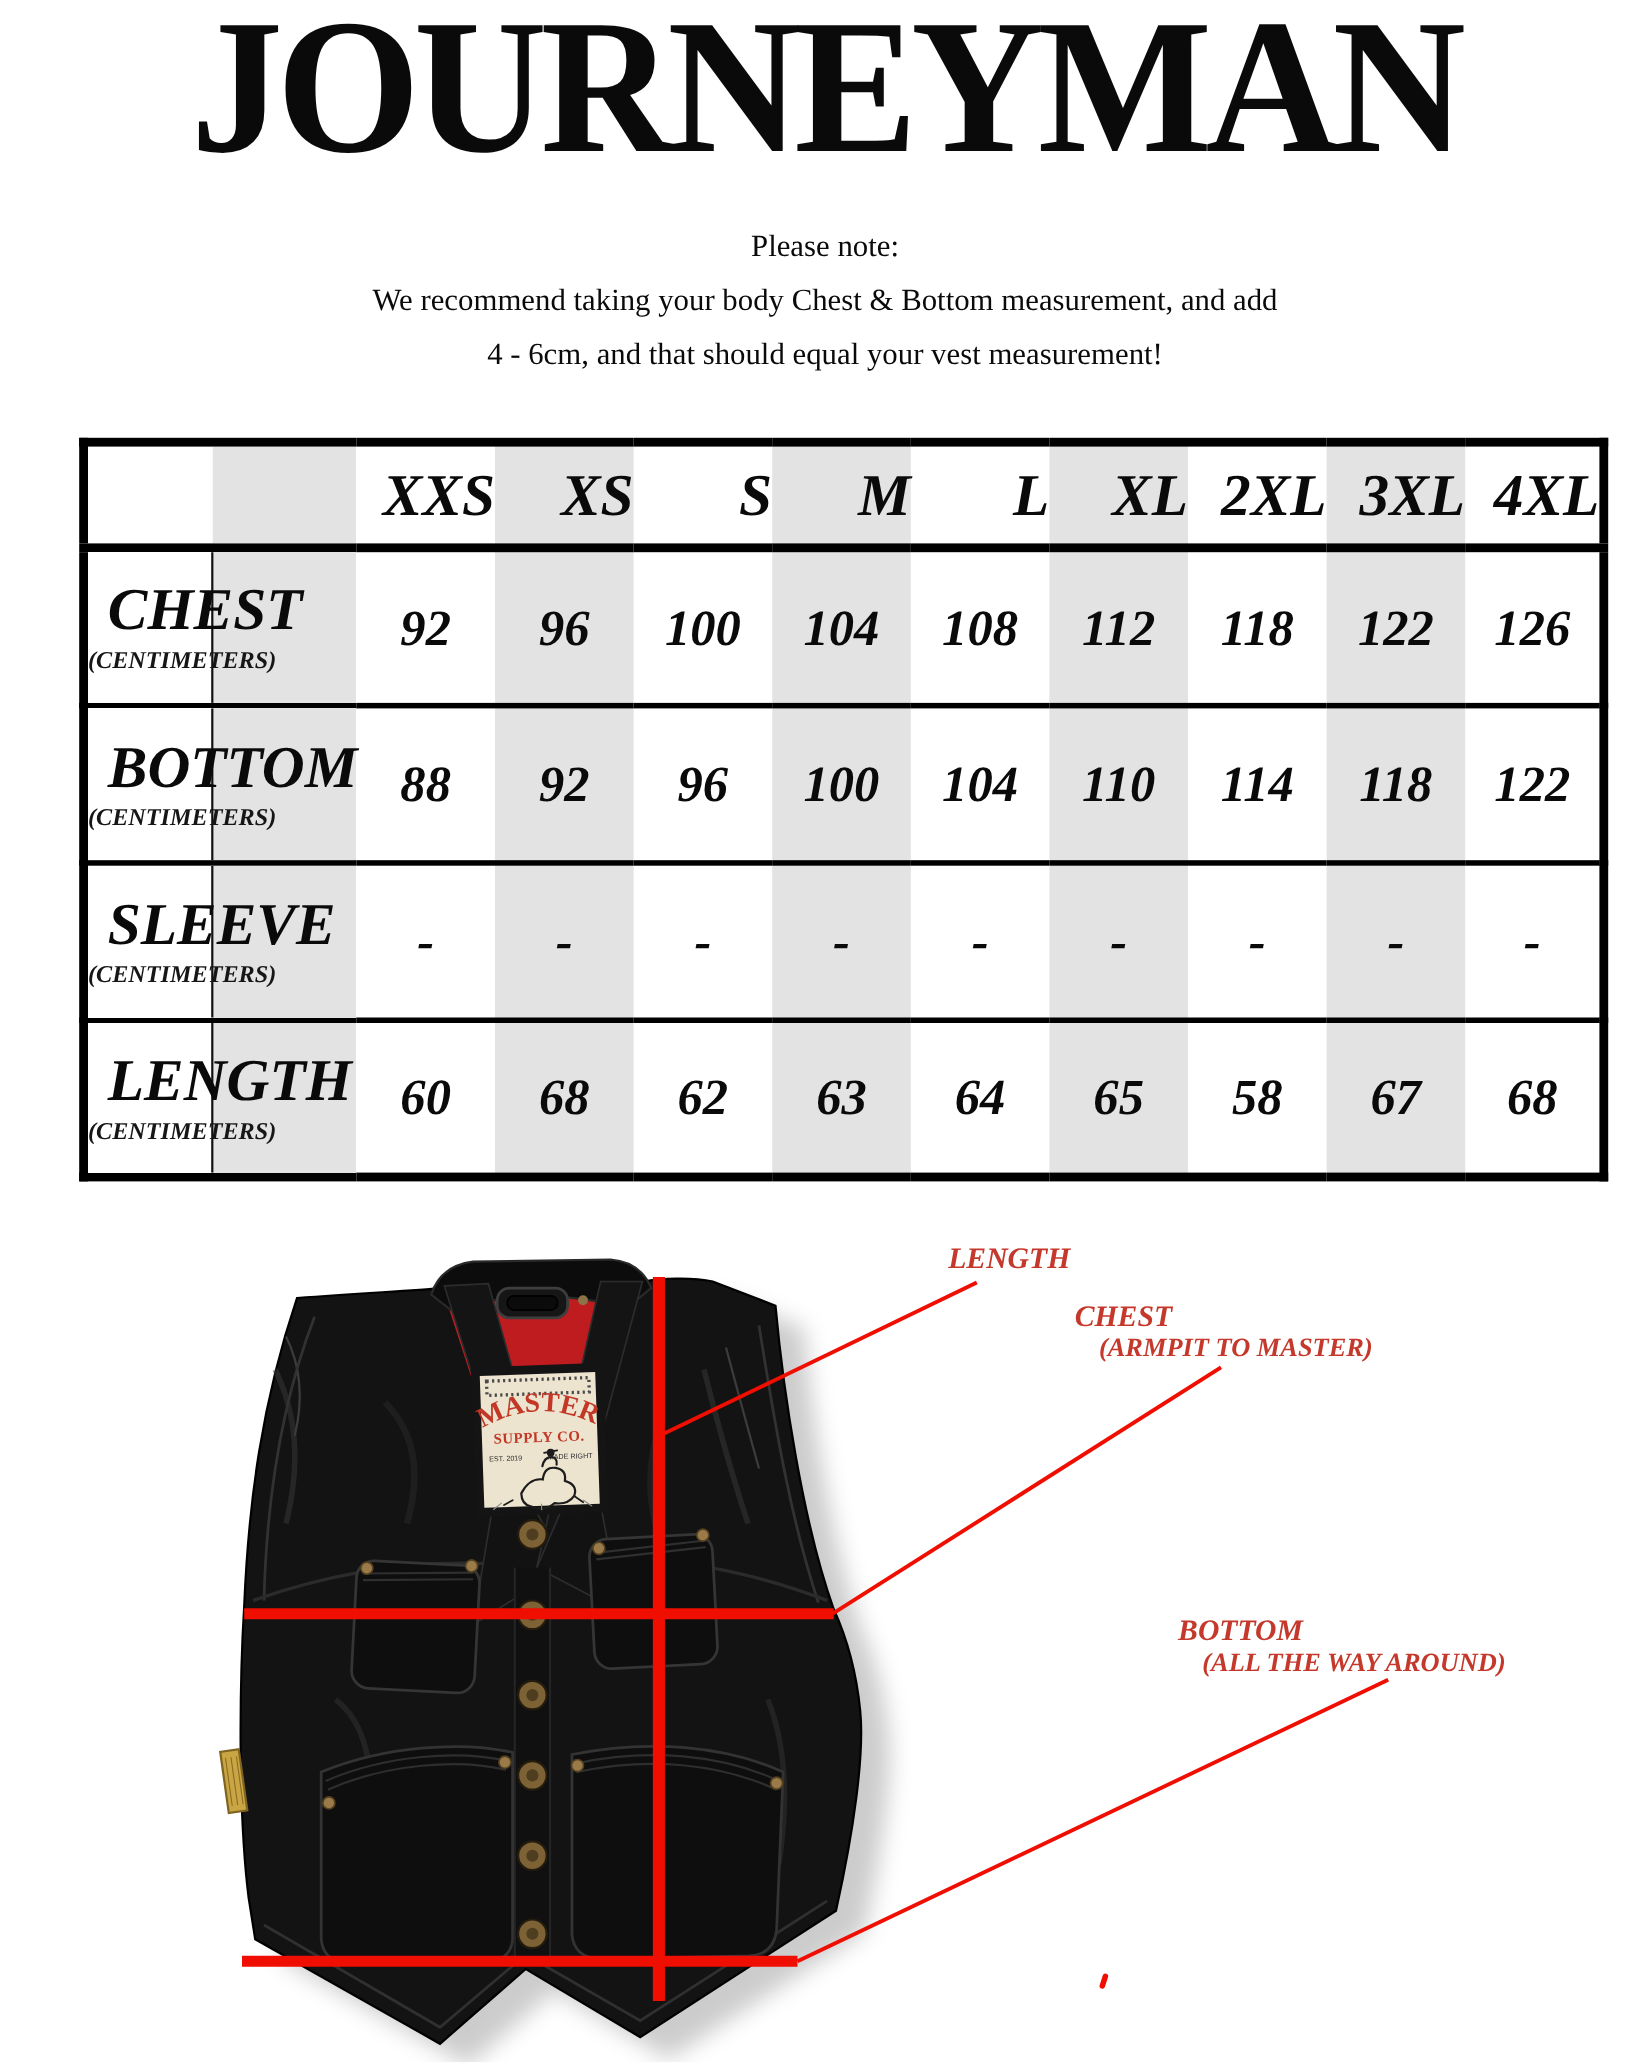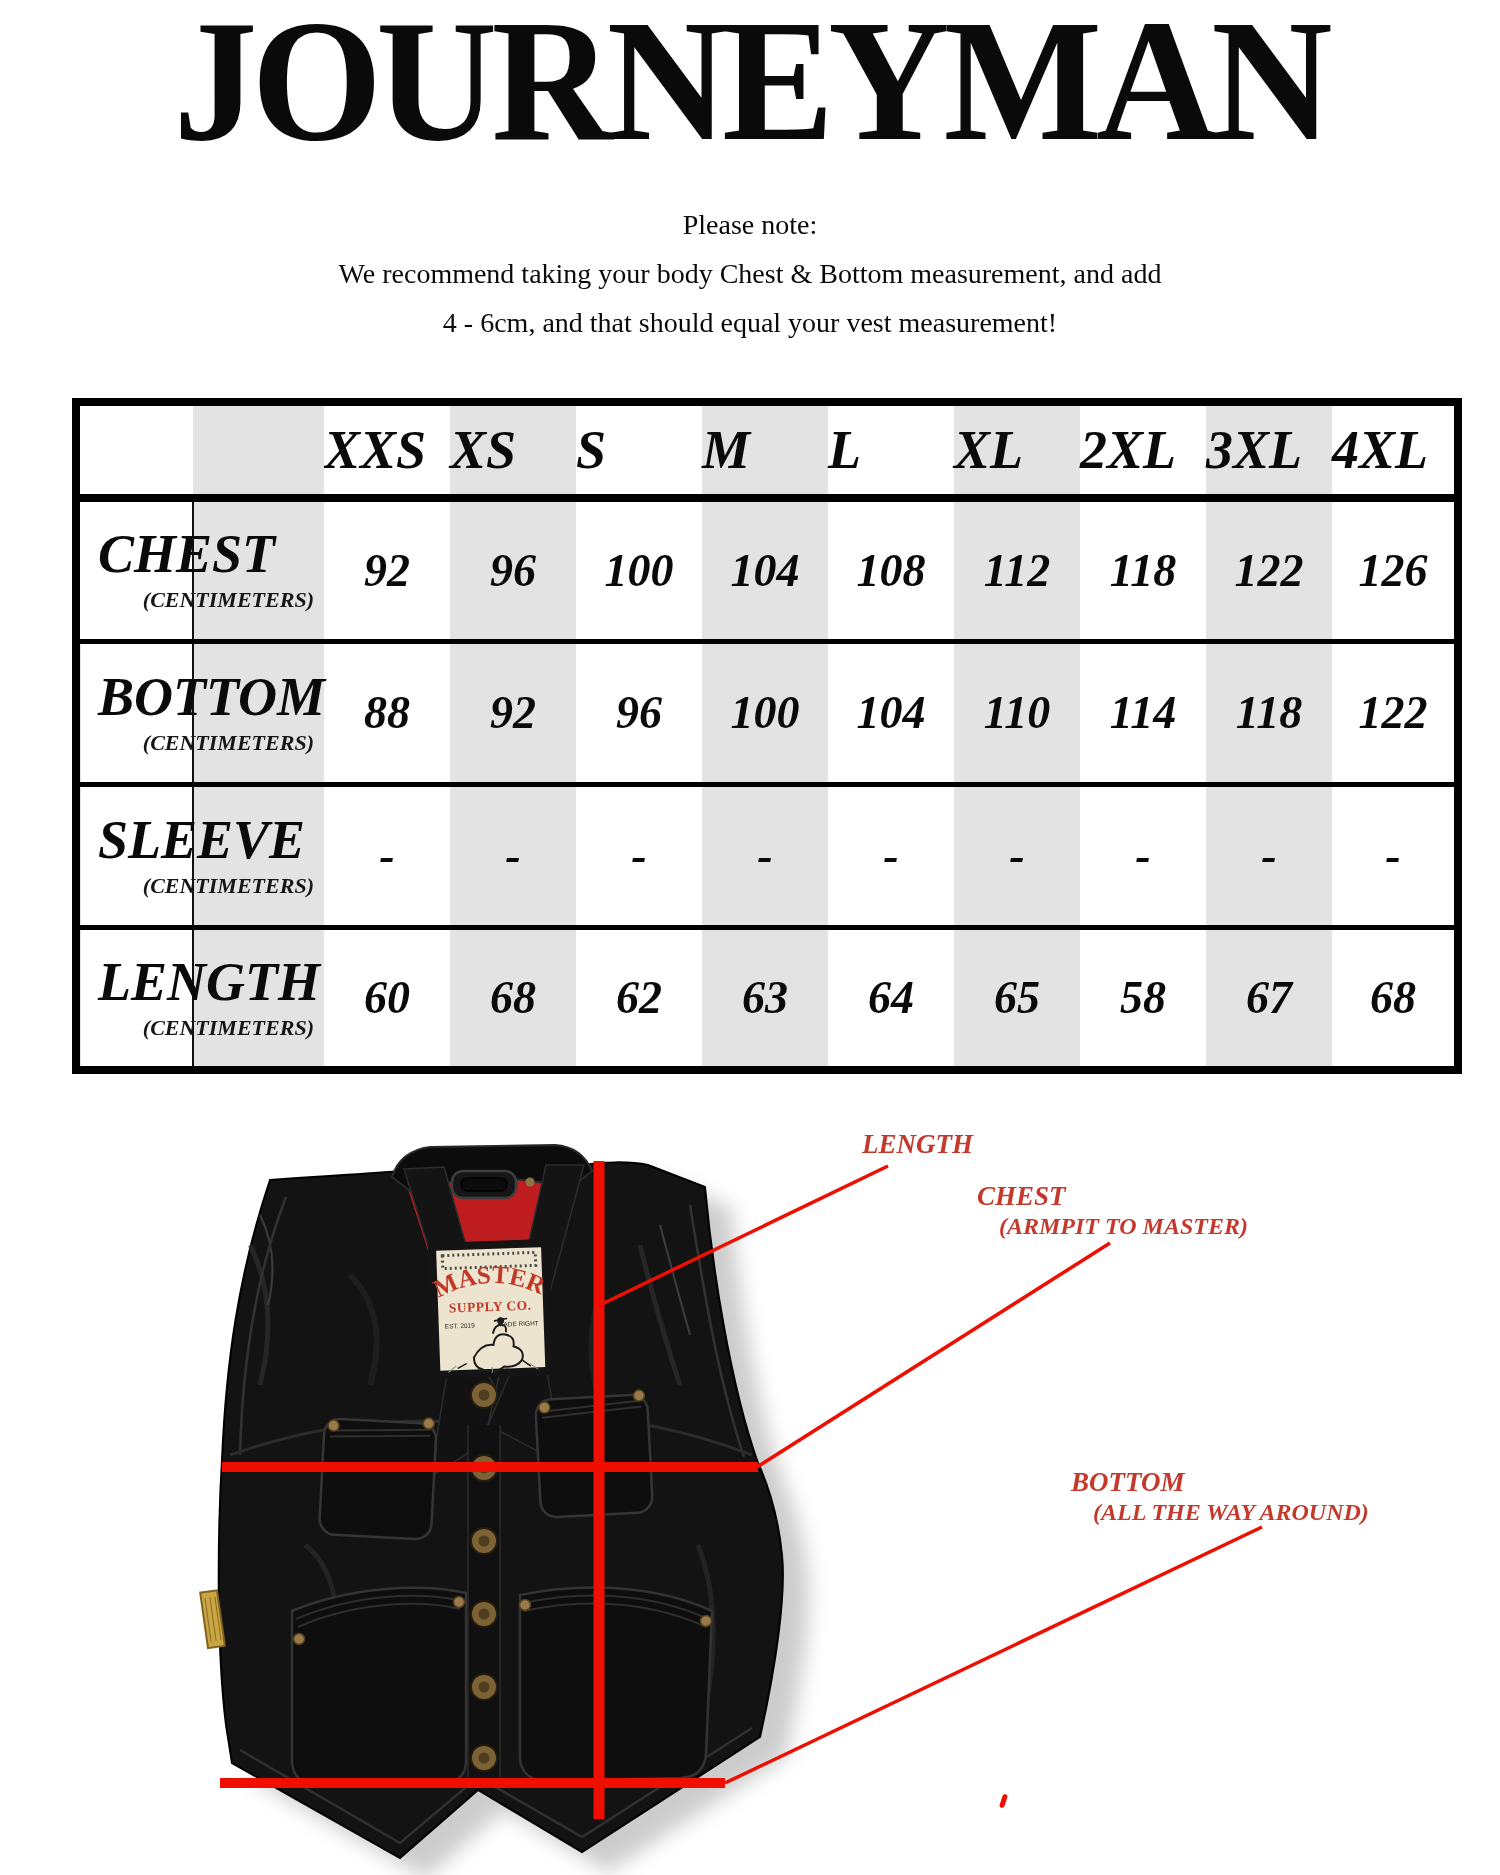--- a/index.html
+++ b/index.html
@@ -22,24 +22,24 @@
   #chart tr.hdr{height:96px;}
   #chart tr.row{height:143px;}
   #chart tr.hdr th, #chart tr.hdr td{border-bottom:8px solid #000;}
   #chart tr.row td{border-bottom:5px solid #000;}
   #chart tr.row:last-child td{border-bottom:none;}
   #chart td,#chart th{padding:0;vertical-align:middle;}
   .g{background:#e3e3e3;}
   .labcell{background:linear-gradient(90deg,#fff 0,#fff 113px,#e3e3e3 113px,#e3e3e3 100%);
            position:relative;}
   .labcell .vline{position:absolute;left:112px;top:0;bottom:0;width:2px;background:#111;}
-  .sz{font-style:italic;font-weight:bold;font-size:54px;text-align:left;margin-left:20px;}
+  .sz{font-style:italic;font-weight:bold;font-size:54px;text-align:right;margin-left:20px;}
   .rowlab{position:relative;z-index:2;display:block;padding-left:18px;
           font-style:italic;font-weight:bold;font-size:54px;line-height:1;}
-  .unit{position:relative;z-index:2;display:block;text-align:right;padding-right:10px;
+  .unit{position:relative;z-index:2;display:block;text-align:left;padding-right:10px;
         margin-top:6px;font-style:italic;font-weight:bold;font-size:22px;color:#161616;}
   .v{font-style:italic;font-weight:bold;font-size:46px;text-align:center;}
 
   
   #diagram{position:absolute;left:100px;top:1125px;width:1360px;height:750px;}
   .redlab{position:absolute;color:#c5392c;font-style:italic;font-weight:bold;line-height:1.08;}
   #len-lab{left:862px;top:1130px;font-size:27px;}
   #chest-lab{left:977px;top:1182px;font-size:27px;}
   #chest-lab .sub,#bottom-lab .sub{display:block;font-size:24px;padding-left:22px;margin-top:3px;}
   #bottom-lab{left:1071px;top:1468px;font-size:27px;}

